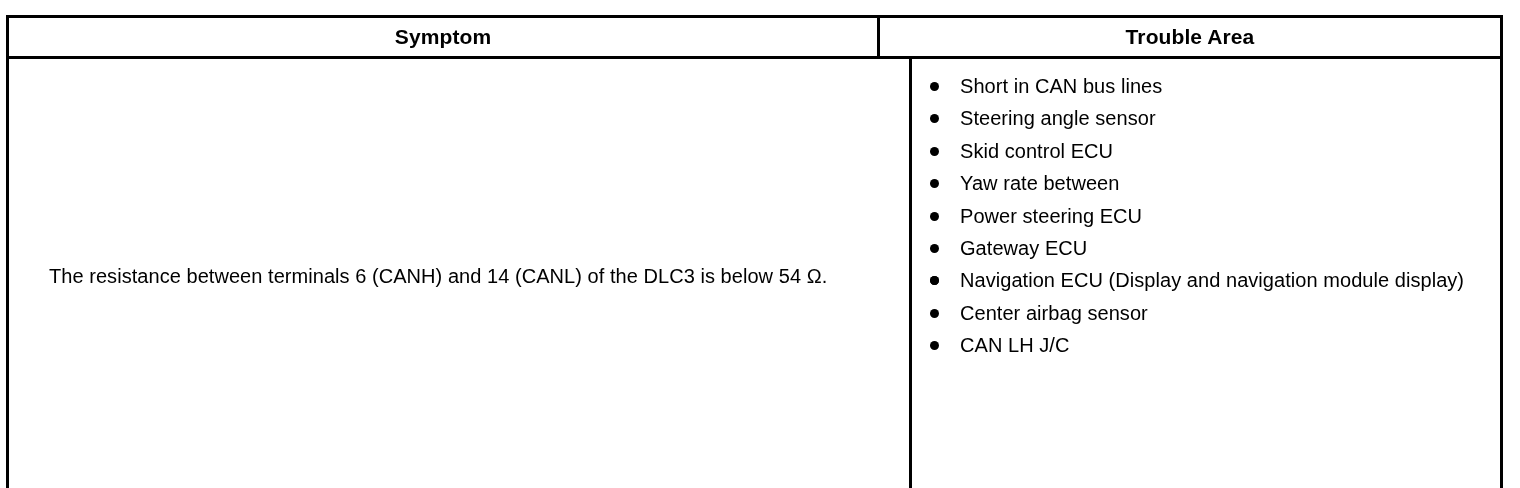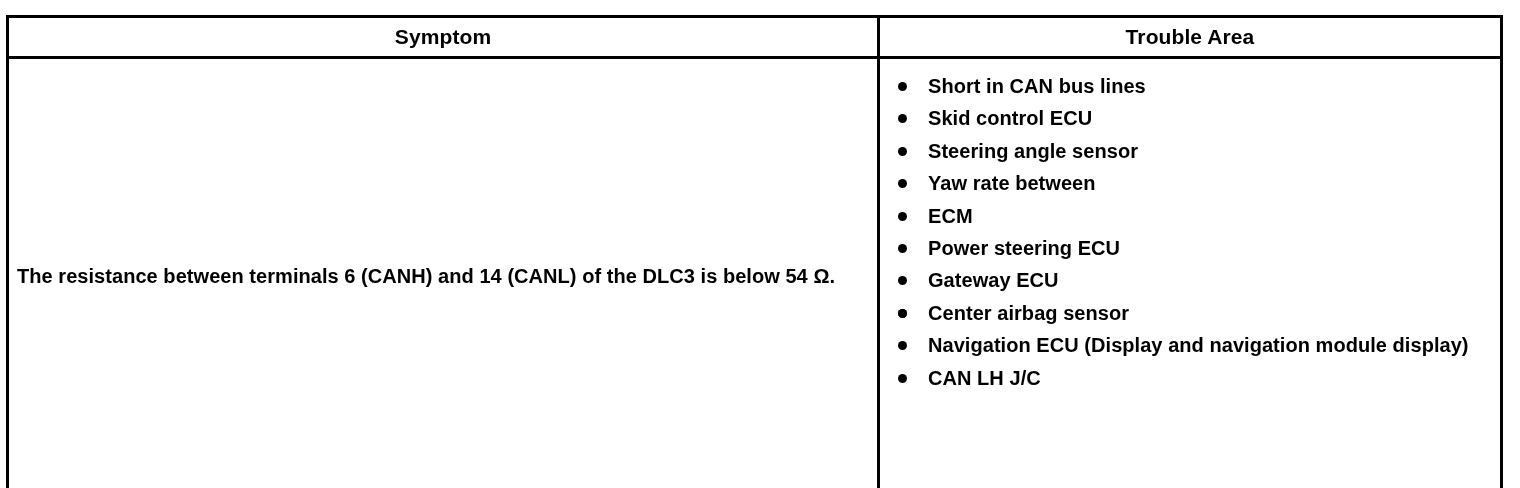--- a/index.html
+++ b/index.html
@@ -67,29 +67,29 @@
   }
 
   
   .tbody {
     display: flex;
     flex: 1 1 auto;
     min-height: 0;
   }
   .td {
     box-sizing: border-box;
-    font-weight: bold;
   }
   .td-symptom {
     flex: 0 0 871px;
     width: 871px;
     border-right: 3px solid #000000;
     display: flex;
     align-items: center;
     padding: 4px 10px 0 8px;
+    margin-left: 32px;
   }
   .symptom-text {
     font-size: 20px;
     line-height: 30px;
     letter-spacing: 0.05px;
   }
 
   .td-trouble {
     flex: 1 1 auto;
     min-width: 0;
@@ -133,29 +133,28 @@
 
     <div class="tbody">
 
       <div class="td td-symptom">
         <div class="symptom-text">The resistance between terminals 6 (CANH) and 14 (CANL) of the DLC3 is below 54 Ω.</div>
       </div>
 
       <div class="td td-trouble">
         <ul class="trouble-list">
             <li class="trouble-item"><span class="bullet-dot"></span><span>Short in CAN bus lines</span></li>
+            <li class="trouble-item"><span class="bullet-dot"></span><span>Steering angle sensor</span></li>
             <li class="trouble-item"><span class="bullet-dot"></span><span>Skid control ECU</span></li>
-            <li class="trouble-item"><span class="bullet-dot"></span><span>Steering angle sensor</span></li>
             <li class="trouble-item"><span class="bullet-dot"></span><span>Yaw rate between</span></li>
-            <li class="trouble-item"><span class="bullet-dot"></span><span>ECM</span></li>
             <li class="trouble-item"><span class="bullet-dot"></span><span>Power steering ECU</span></li>
             <li class="trouble-item"><span class="bullet-dot"></span><span>Gateway ECU</span></li>
             <li class="trouble-item"><span class="bullet-dot"></span></li>
+            <li class="trouble-item"><span class="bullet-dot"></span><span>Navigation ECU (Display and navigation module display)</span></li>
             <li class="trouble-item"><span class="bullet-dot"></span><span>Center airbag sensor</span></li>
-            <li class="trouble-item"><span class="bullet-dot"></span><span>Navigation ECU (Display and navigation module display)</span></li>
             <li class="trouble-item"><span class="bullet-dot"></span><span>CAN LH J/C</span></li>
           </ul>
       </div>
 
     </div>
 
   </div>
 
 </div>
 

